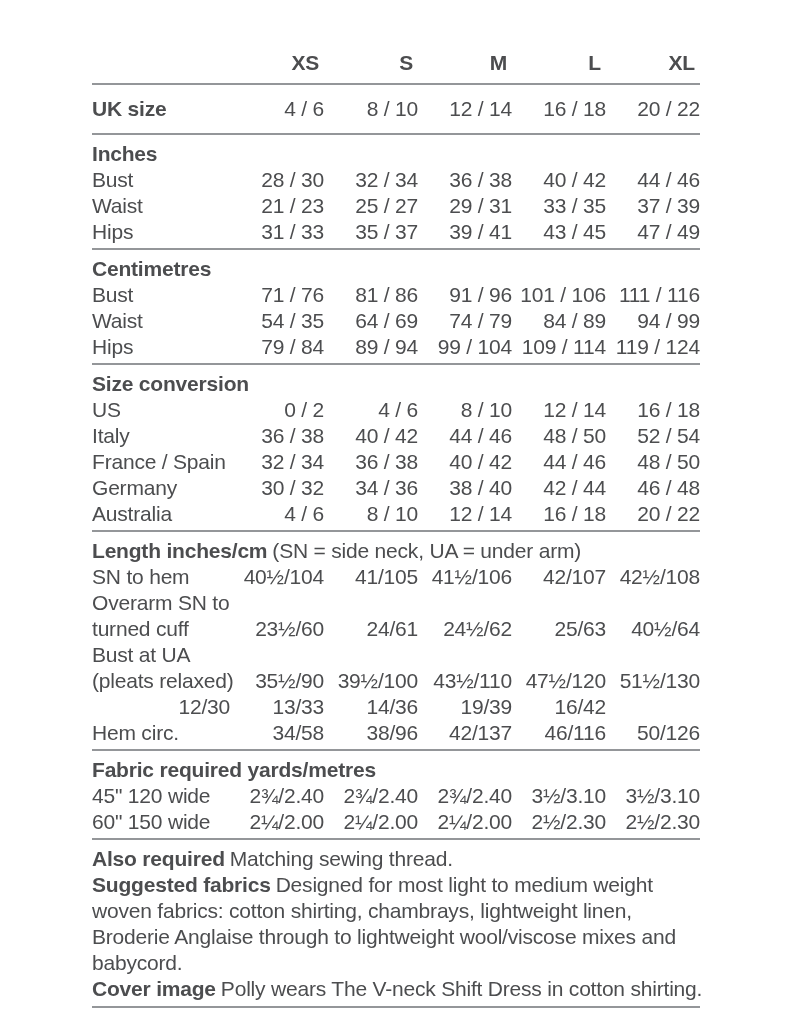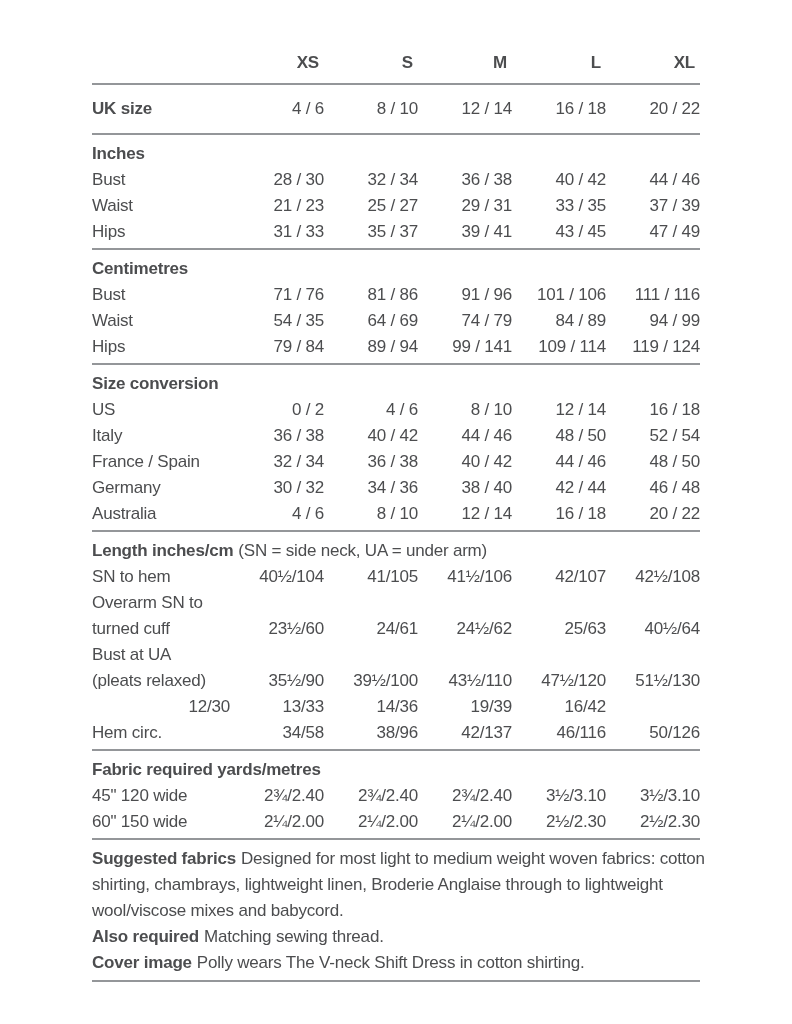--- a/index.html
+++ b/index.html
@@ -2,21 +2,21 @@
 <html><head>
 <meta charset="utf-8">
 <style>
   html,body { margin:0; padding:0; background:#ffffff; }
   .page {
     position:relative;
     width:792px; height:1024px;
     background:#ffffff;
     font-family:"Liberation Sans","DejaVu Sans",sans-serif;
     color:#4c4d4f;
-    font-size:17px;
+    font-size:21px;
     letter-spacing:-0.2px;
     overflow:hidden;
   }
   .content { position:absolute; left:92px; top:46px; width:608px; }
   .grid-row {
     display:grid;
     grid-template-columns:138px repeat(5,94px);
     line-height:26px;
     white-space:nowrap;
   }
@@ -102,21 +102,21 @@
         <div class="v">54 / 35</div>
         <div class="v">64 / 69</div>
         <div class="v">74 / 79</div>
         <div class="v">84 / 89</div>
         <div class="v">94 / 99</div>
       </div>
       <div class="grid-row">
         <div>Hips</div>
         <div class="v">79 / 84</div>
         <div class="v">89 / 94</div>
-        <div class="v">99 / 141</div>
+        <div class="v">99 / 104</div>
         <div class="v">109 / 114</div>
         <div class="v">119 / 124</div>
       </div>
     </div>
 
     <div class="section sec-std">
       <div class="title-line b">Size conversion</div>
       <div class="grid-row">
         <div>US</div>
         <div class="v">0 / 2</div>
@@ -225,24 +225,24 @@
         <div class="v">2¼/2.00</div>
         <div class="v">2¼/2.00</div>
         <div class="v">2¼/2.00</div>
         <div class="v">2½/2.30</div>
         <div class="v">2½/2.30</div>
       </div>
     </div>
 
     <div class="section sec-notes">
       <div class="note-p">
+        <span class="note-bold">Also required</span><span>Matching sewing thread.</span>
+      </div>
+      <div class="note-p">
         <span class="note-bold">Suggested fabrics</span><span>Designed for most light to medium weight woven fabrics: cotton shirting, chambrays, lightweight linen, Broderie Anglaise through to lightweight wool/viscose mixes and babycord.</span>
-      </div>
-      <div class="note-p">
-        <span class="note-bold">Also required</span><span>Matching sewing thread.</span>
       </div>
       <div class="note-p">
         <span class="note-bold">Cover image</span><span>Polly wears The V-neck Shift Dress in cotton shirting.</span>
       </div>
     </div>
 
   </div>
 </div>
 
 </body></html>

